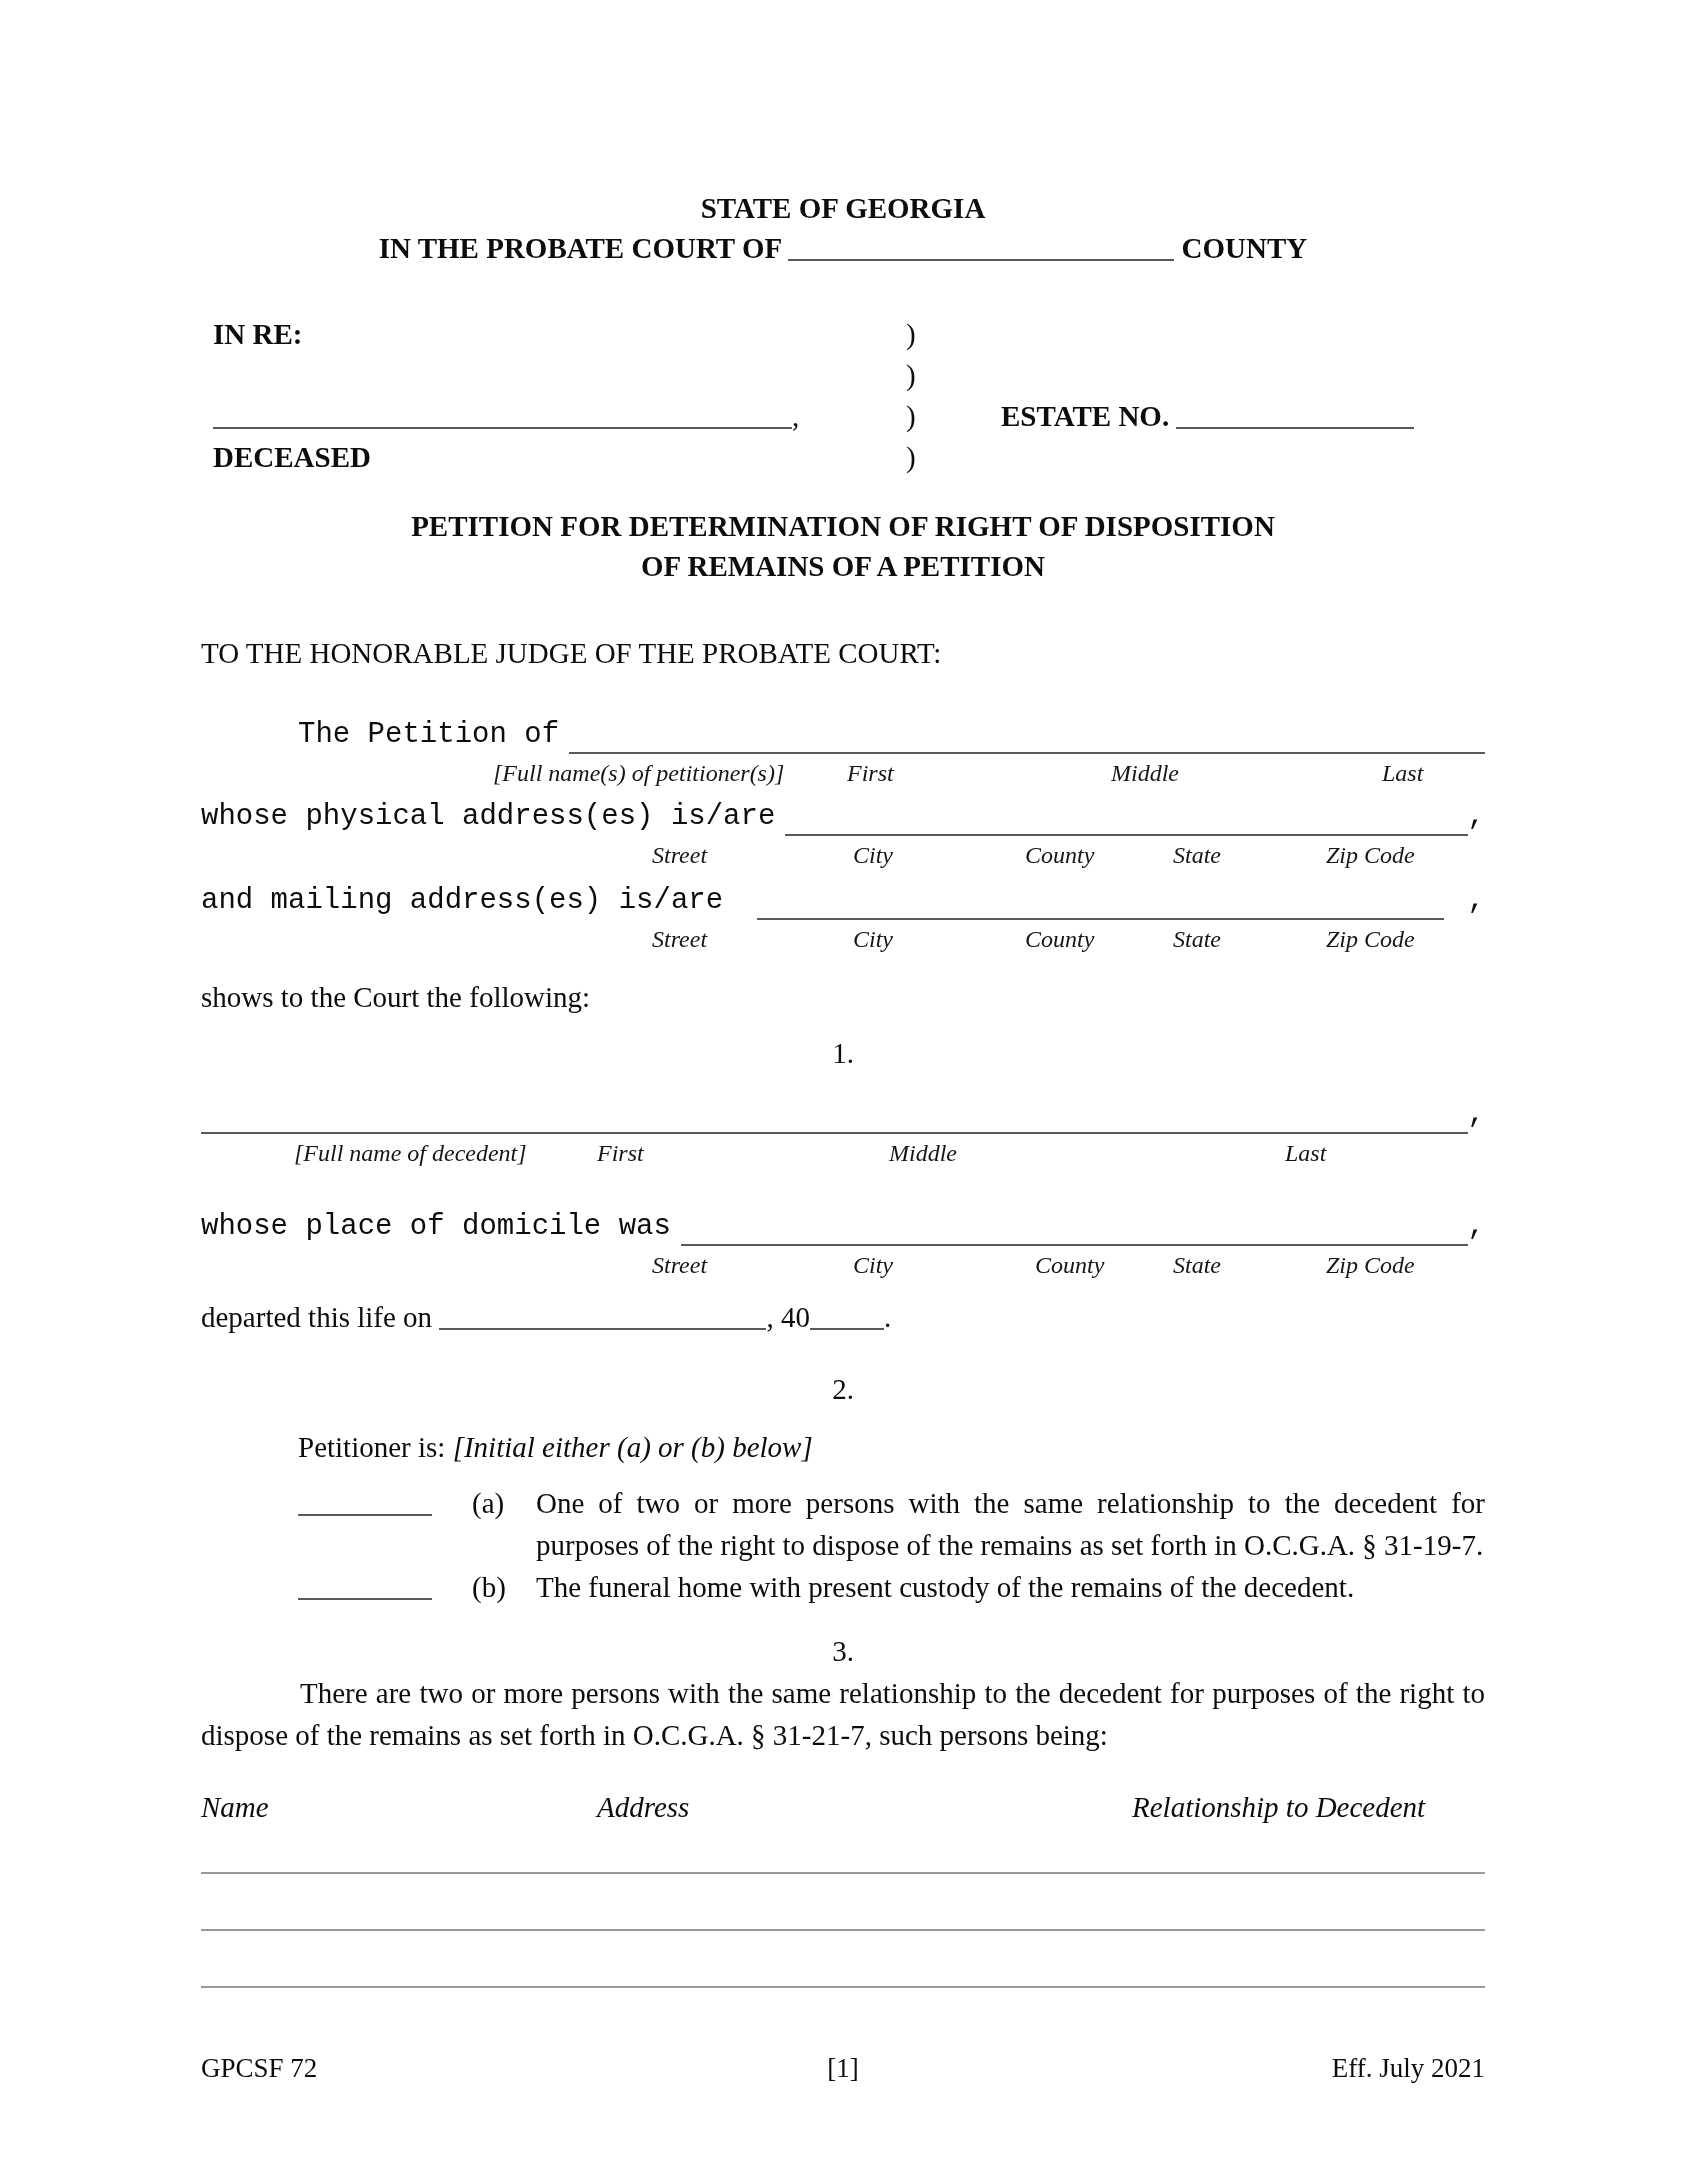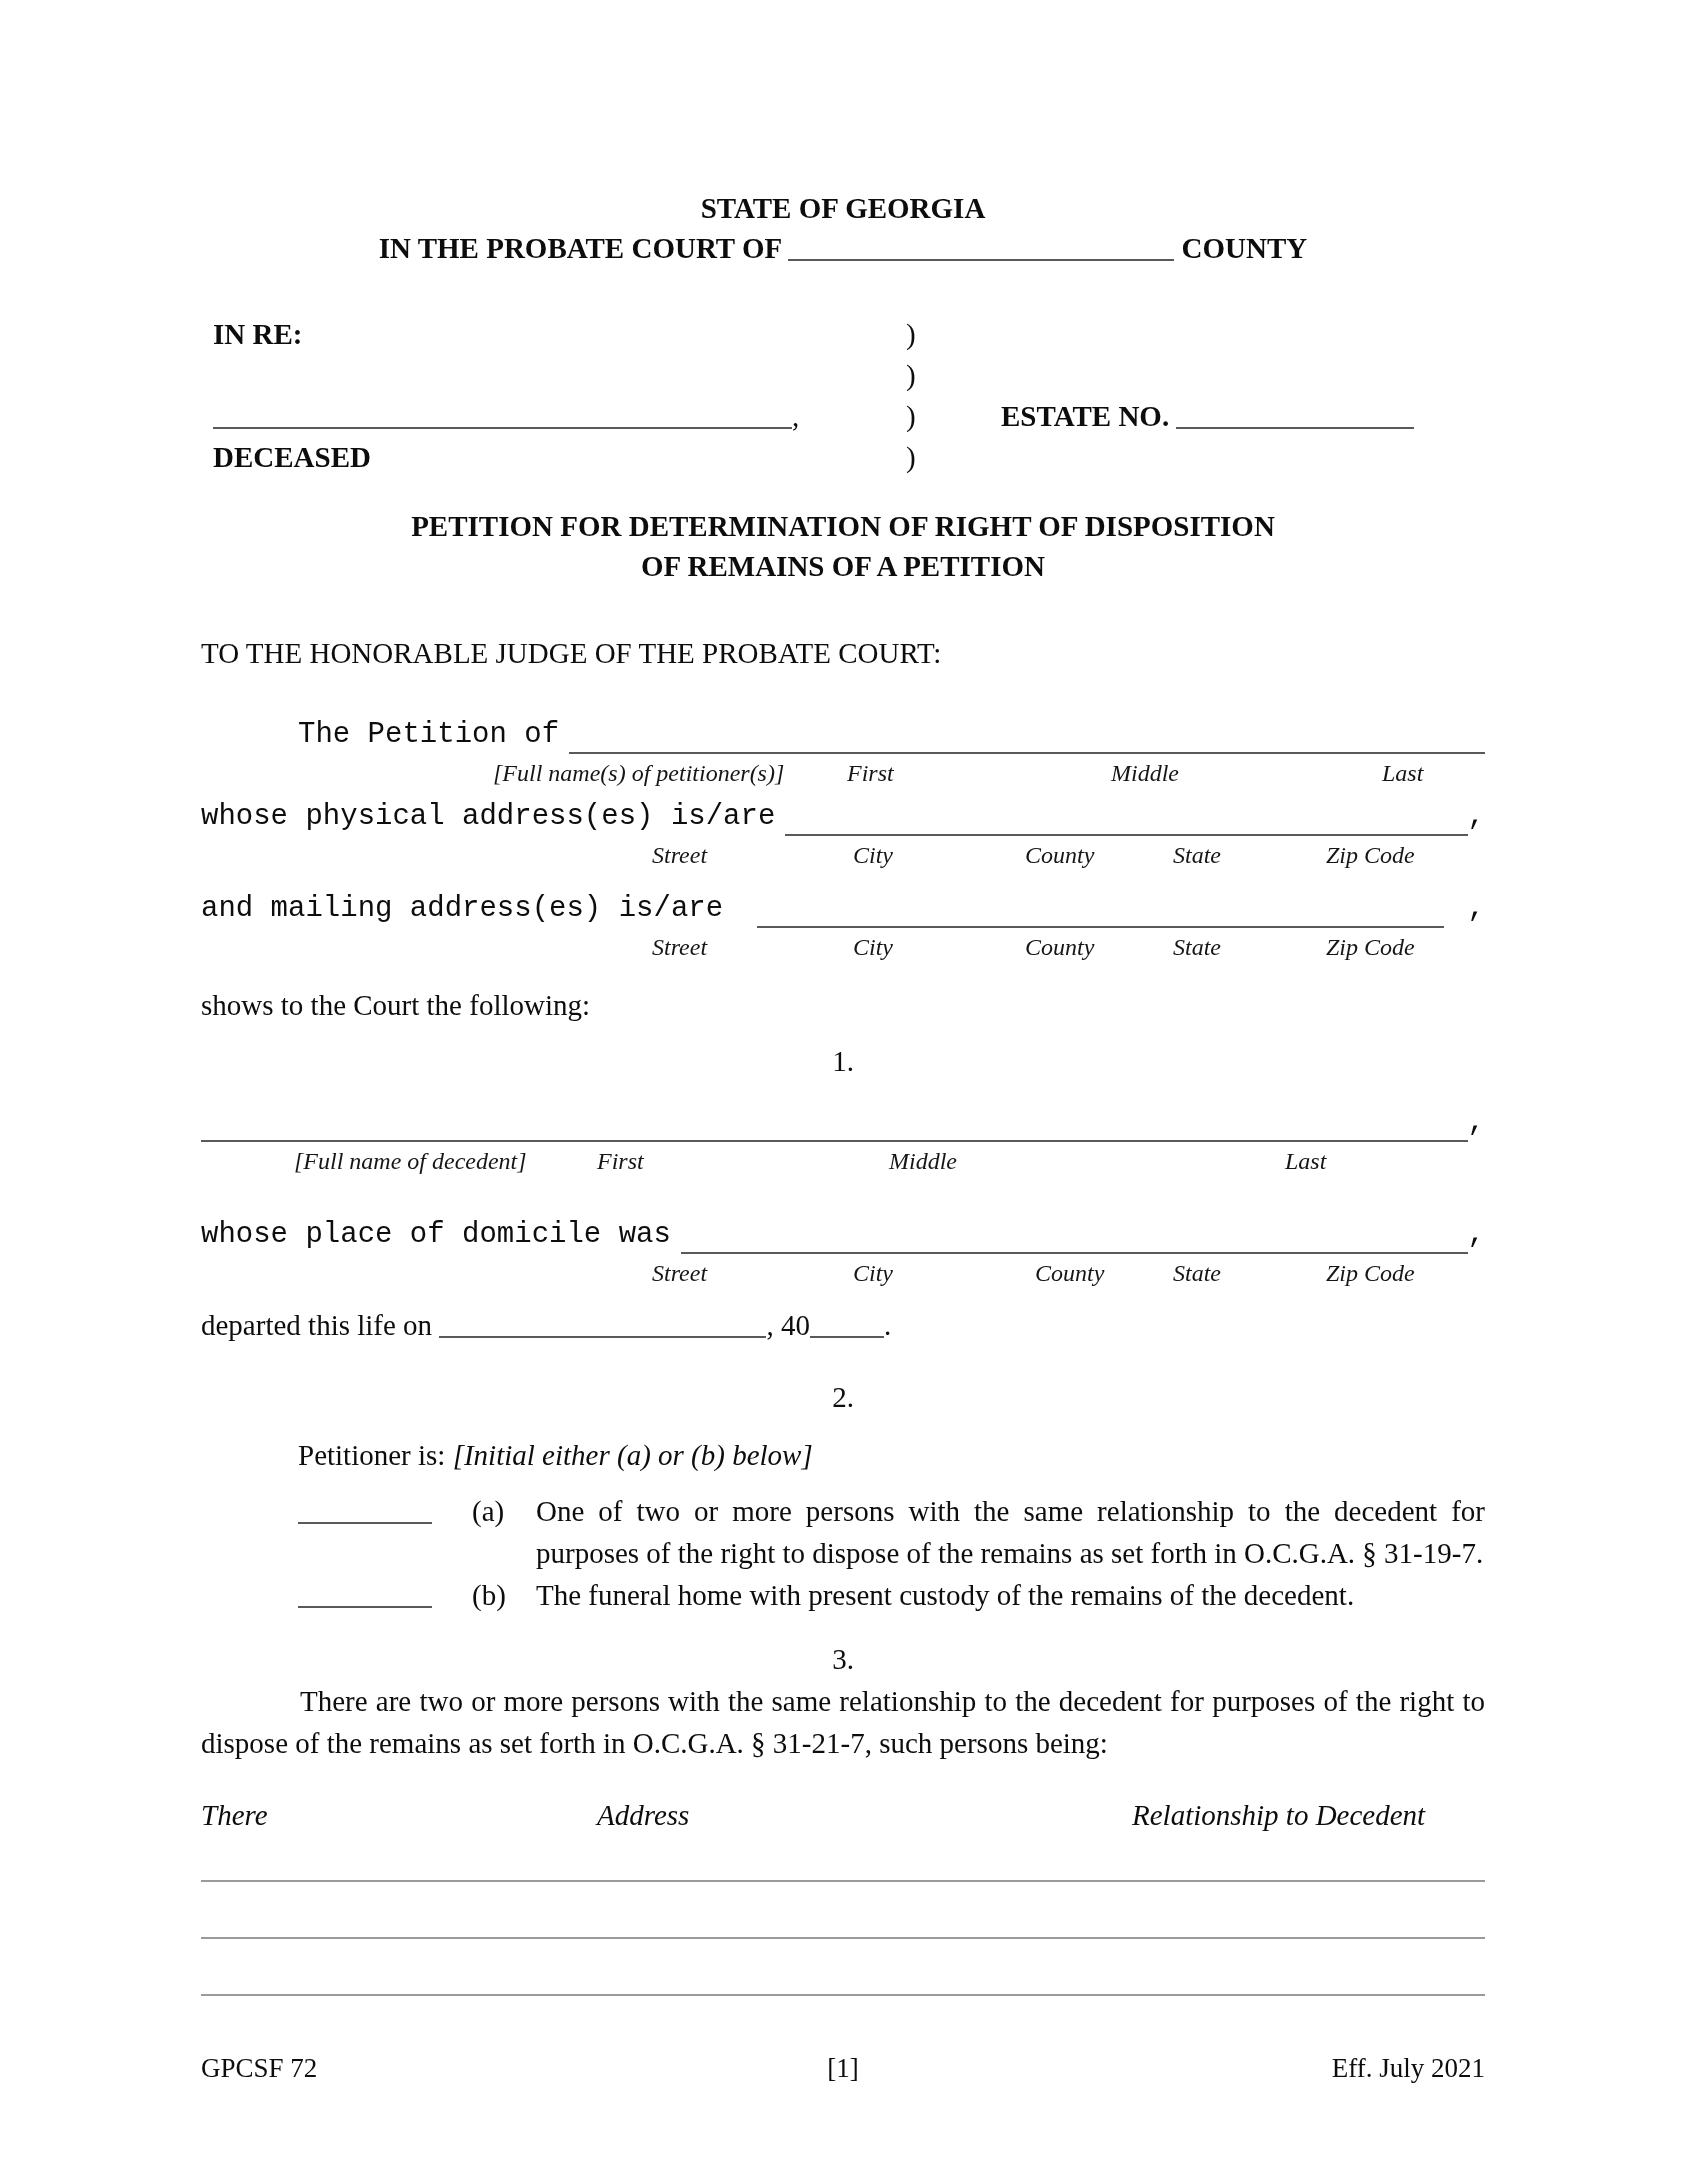--- a/index.html
+++ b/index.html
@@ -152,21 +152,21 @@
     <span class="trail">,</span>
   </div>
   <div class="label-row">
     <span style="left:451px;">Street</span>
     <span style="left:652px;">City</span>
     <span style="left:824px;">County</span>
     <span style="left:972px;">State</span>
     <span style="left:1125px;">Zip Code</span>
   </div>
 
-  <div class="fill-row" style="margin-top:16px;gap:24px;">
+  <div class="fill-row" style="margin-top:8px;gap:24px;">
     <span class="lead">and mailing address(es) is/are</span>
     <span class="fblank" style="margin-left:10px;"></span>
     <span class="trail">,</span>
   </div>
   <div class="label-row">
     <span style="left:451px;">Street</span>
     <span style="left:652px;">City</span>
     <span style="left:824px;">County</span>
     <span style="left:972px;">State</span>
     <span style="left:1125px;">Zip Code</span>
@@ -221,21 +221,21 @@
     <span class="initial-blank"></span>
     <span class="item-label">(b)</span>
     <div class="item-text">The funeral home with present custody of the remains of the decedent.</div>
   </div>
 
   <div class="sec-num" style="margin-top:22px;">3.</div>
 
   <div class="s3-para">There are two or more persons with the same relationship to the decedent for purposes of the right to dispose of the remains as set forth in O.C.G.A. § 31-21-7, such persons being:</div>
 
   <div class="table-head" style="margin-top:30px;">
-    <span style="left:0;">There</span>
+    <span style="left:0;">Name</span>
     <span style="left:396px;">Address</span>
     <span style="left:931px;">Relationship to Decedent</span>
   </div>
 
   <div class="list-line" style="height:44px;"></div>
   <div class="list-line"></div>
   <div class="list-line"></div>
 
   <div class="footer">
     <span class="f-left">GPCSF 72</span>

